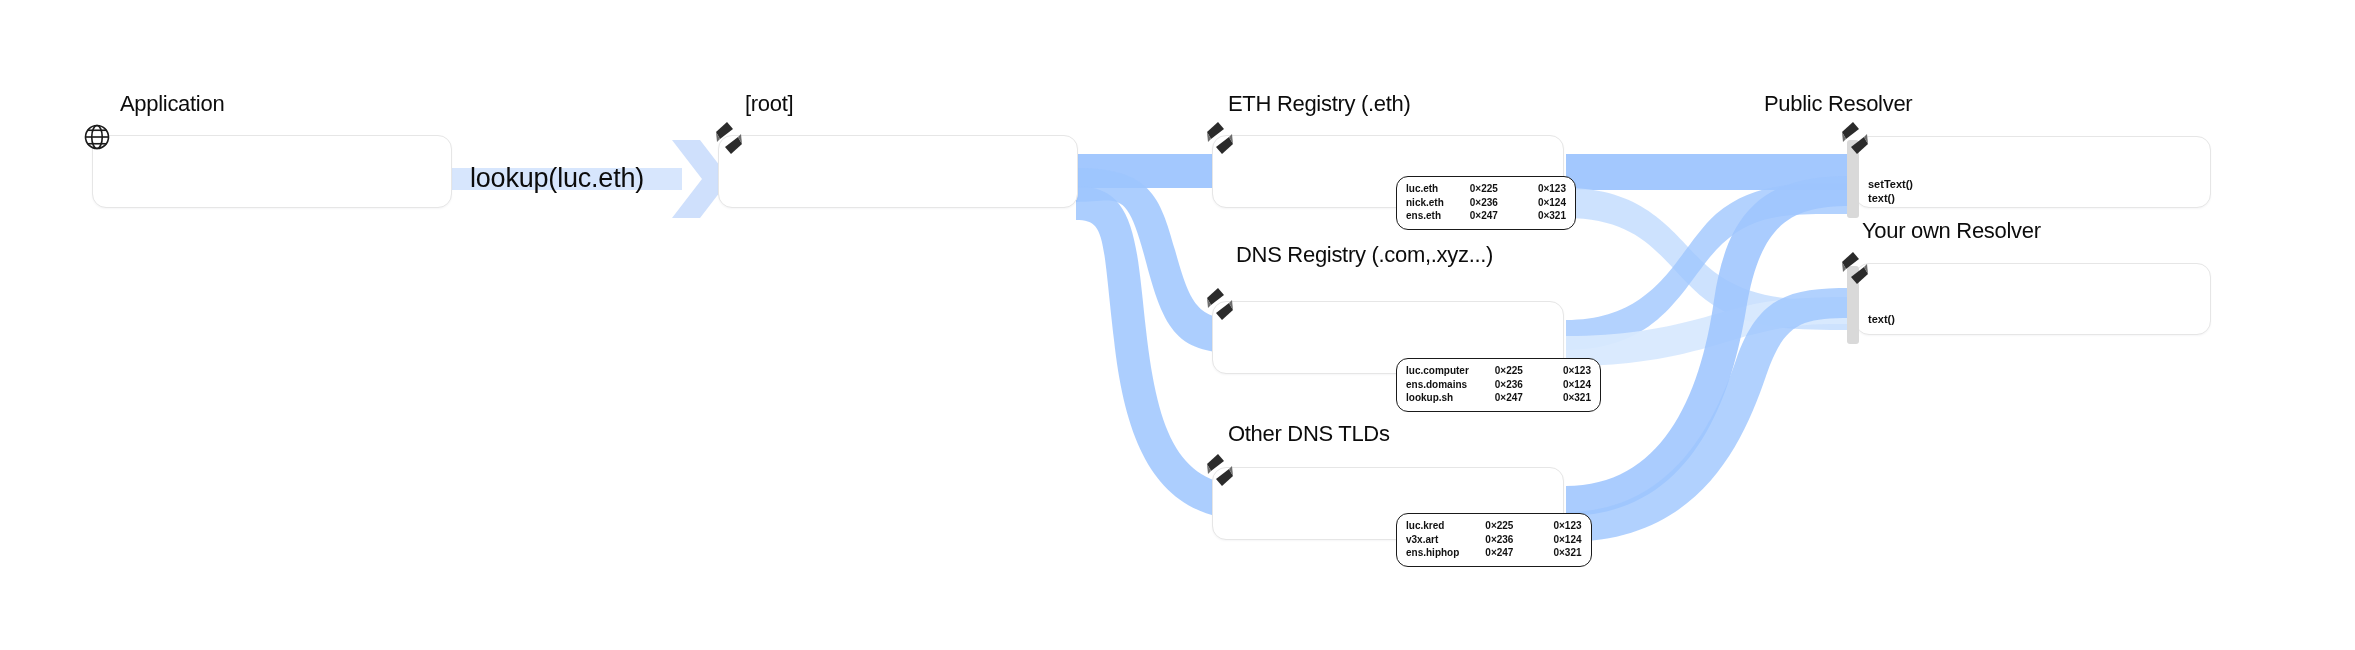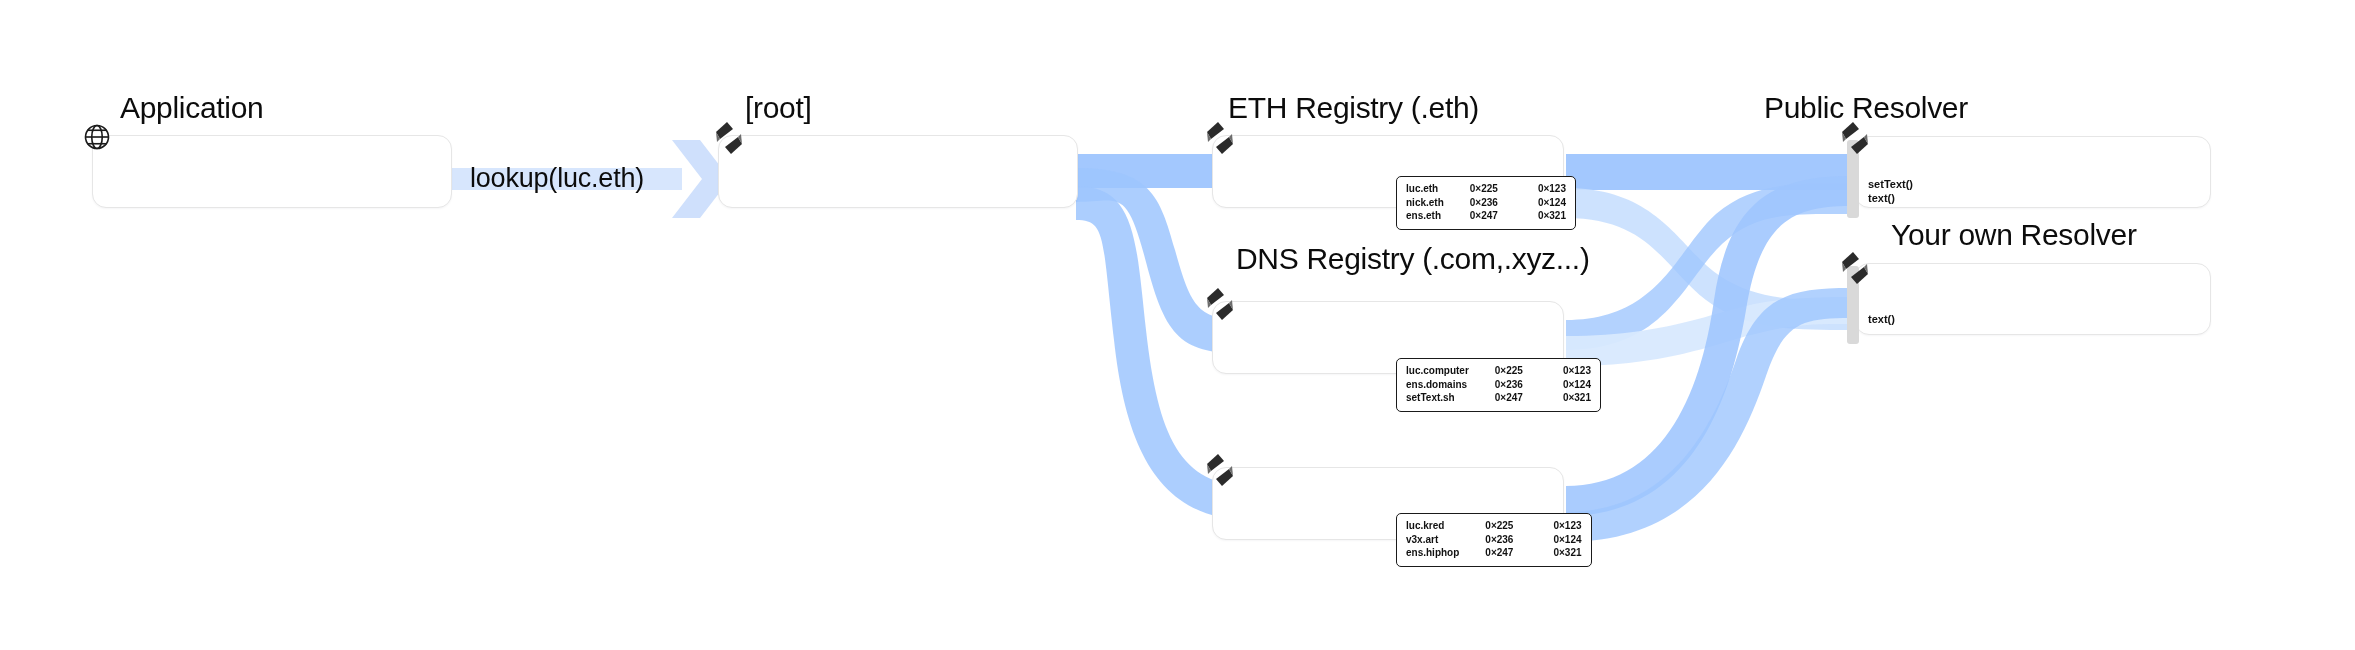--- a/index.html
+++ b/index.html
@@ -33,21 +33,21 @@
     box-sizing: border-box;
     background: #ffffff;
     border: 1px solid #e6e6e6;
     border-radius: 14px;
     box-shadow: 0 1px 2px rgba(16,24,40,0.04);
   }
   .node-title {
     position: absolute;
     white-space: nowrap;
     color: #0c0c0c;
-    font-size: 30px;
+    font-size: 22px;
     letter-spacing: -0.3px;
     font-weight: 400;
     line-height: 1;
   }
 
   
   .ens-icon {
     position: absolute;
     width: 34px;
     height: 40px;
@@ -77,21 +77,21 @@
     color: #111111;
     font-weight: 700;
     white-space: nowrap;
   }
 
   
   .records {
     position: absolute;
     background: #ffffff;
     border: 1px solid #1a1a1a;
-    border-radius: 5px;
+    border-radius: 12px;
     padding: 5px 9px 6px 9px;
     z-index: 8;
   }
   .records table {
     border-collapse: collapse;
     font-size: 10px;
     line-height: 1.35;
     color: #111111;
     font-weight: 700;
   }
@@ -263,28 +263,29 @@
           <td class="c-name">luc.computer</td>
           <td class="c-a">0×225</td>
           <td class="c-b">0×123</td>
         </tr>
         <tr>
           <td class="c-name">ens.domains</td>
           <td class="c-a">0×236</td>
           <td class="c-b">0×124</td>
         </tr>
         <tr>
-          <td class="c-name">setText.sh</td>
+          <td class="c-name">lookup.sh</td>
           <td class="c-a">0×247</td>
           <td class="c-b">0×321</td>
         </tr>
       </tbody>
     </table>
   </div>
 
+  <div class="node-title" style="left:1228px; top:423px;">Other DNS TLDs</div>
 
   <span class="ens-icon" style="left:1203px; top:450px;">
     <svg viewBox="0 0 34 40" width="34" height="40">
       <path d="M4 14 L15 4 L21 11 L8 21 Z" fill="#2b2b2b"></path>
       <path d="M4 14 L8 21 L5 24 Z" fill="#6d6d6d"></path>
       <path d="M30 26 L19 36 L13 29 L26 19 Z" fill="#2b2b2b"></path>
       <path d="M30 26 L26 19 L29 16 Z" fill="#6d6d6d"></path>
     </svg>
   </span>
 
@@ -325,21 +326,21 @@
 
   <div class="handle-bar" style="left:1847px; top:140px; height:78px;"></div>
 
   <div class="node" style="left:1855px; top:136px; width:356px; height:72px;"></div>
 
   <div class="methods" style="left:1868px; top:178px;">
     <div>setText()</div>
     <div>text()</div>
   </div>
 
-  <div class="node-title" style="left:1862px; top:220px;margin-left:29px;">Your own Resolver</div>
+  <div class="node-title" style="left:1862px; top:220px;">Your own Resolver</div>
 
   <span class="ens-icon" style="left:1838px; top:248px;">
     <svg viewBox="0 0 34 40" width="34" height="40">
       <path d="M4 14 L15 4 L21 11 L8 21 Z" fill="#2b2b2b"></path>
       <path d="M4 14 L8 21 L5 24 Z" fill="#6d6d6d"></path>
       <path d="M30 26 L19 36 L13 29 L26 19 Z" fill="#2b2b2b"></path>
       <path d="M30 26 L26 19 L29 16 Z" fill="#6d6d6d"></path>
     </svg>
   </span>
 

